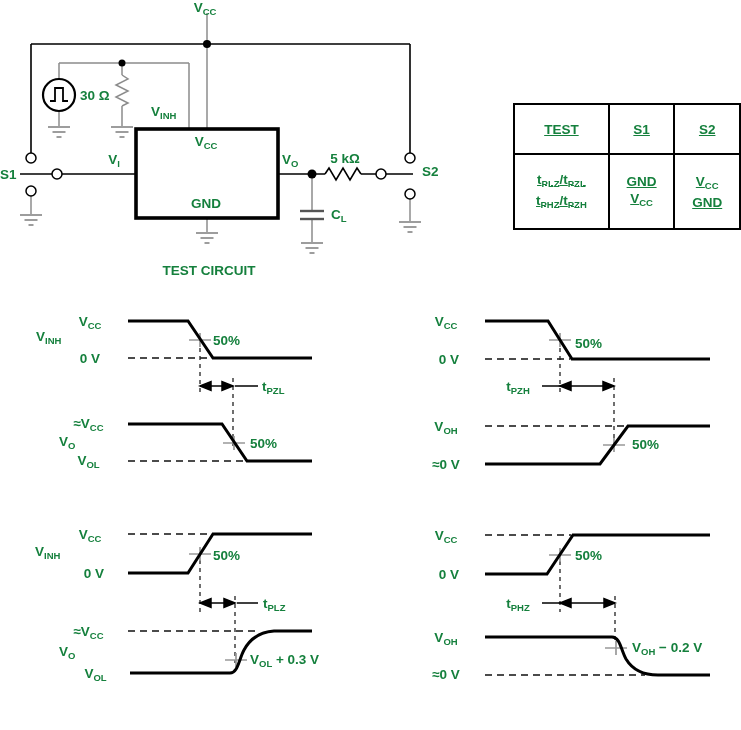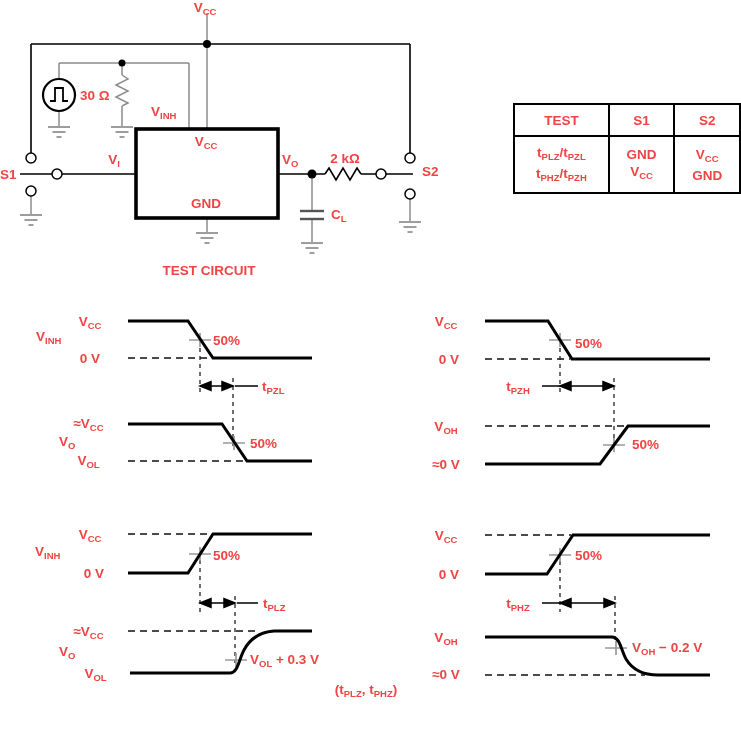--- a/index.html
+++ b/index.html
@@ -1,25 +1,25 @@
 <!DOCTYPE html>
 <html><head>
 <meta charset="utf-8">
 <style>
   html,body{margin:0;padding:0;background:#fff;}
   .page{position:relative;width:741px;height:730px;background:#fff;overflow:hidden;
-        font-family:"Liberation Sans",sans-serif;font-weight:bold;color:#ef4444;}
+        font-family:"Liberation Sans",sans-serif;font-weight:bold;color:#15803d;}
   svg.layer{position:absolute;left:0;top:0;}
   .lbl{position:absolute;font-size:13.5px;line-height:15px;white-space:nowrap;}
   .ra{text-align:center;}
   .ctr{text-align:center;}
   .sb{font-size:9.5px;vertical-align:-3px;}
   table.swtable{position:absolute;left:513px;top:103px;width:228px;border-collapse:collapse;
         font-size:13.5px;font-weight:bold;text-align:center;table-layout:fixed;}
-  table.swtable th, table.swtable td{border:2px solid #000;padding:5px;}
+  table.swtable th, table.swtable td{border:2px solid #000;padding:14px;text-decoration:underline;}
   table.swtable th{height:20px;font-size:13.5px;}
   table.swtable td{height:45px;line-height:17px;vertical-align:middle;}
   .c0{width:94px}.c1{width:65px}.c2{width:65px}
 </style>
 </head>
 <body>
 
 <div class="page">
 
   <svg class="layer" width="741" height="730" viewBox="0 0 741 730">
@@ -166,21 +166,21 @@
   </svg>
 
   <div class="lbl ctr" style="left:183px;top:0;width:44px"><span>V</span><span class="sb">CC</span></div>
   <div class="lbl" style="left:0;top:167px">S1</div>
   <div class="lbl" style="left:151px;top:104px"><span>V</span><span class="sb">INH</span></div>
   <div class="lbl" style="left:80px;top:88px">30 Ω</div>
   <div class="lbl ra" style="left:98px;top:152px;width:32px"><span>V</span><span class="sb">I</span></div>
   <div class="lbl ctr" style="left:183px;top:134px;width:46px"><span>V</span><span class="sb">CC</span></div>
   <div class="lbl ctr" style="left:183px;top:196px;width:46px">GND</div>
   <div class="lbl" style="left:282px;top:152px"><span>V</span><span class="sb">O</span></div>
-  <div class="lbl ctr" style="left:324px;top:151px;width:42px">2 kΩ</div>
+  <div class="lbl ctr" style="left:324px;top:151px;width:42px">5 kΩ</div>
   <div class="lbl" style="left:331px;top:207px"><span>C</span><span class="sb">L</span></div>
   <div class="lbl" style="left:422px;top:164px">S2</div>
   <div class="lbl ctr" style="left:149px;top:263px;width:120px">TEST CIRCUIT</div>
 
   <table class="swtable">
     <colgroup>
         <col class="c0">
         <col class="c1">
         <col class="c2">
       </colgroup>
@@ -237,15 +237,14 @@
   <div class="lbl" style="left:250px;top:652px"><span>V</span><span class="sb">OL</span><span> + 0.3 V</span></div>
 
   <div class="lbl ra" style="left:415px;top:528px;width:62px"><span>V</span><span class="sb">CC</span></div>
   <div class="lbl ra" style="left:418px;top:567px;width:62px">0 V</div>
   <div class="lbl" style="left:575px;top:548px">50%</div>
   <div class="lbl ra" style="left:496px;top:596px;width:44px"><span>t</span><span class="sb">PHZ</span></div>
   <div class="lbl ra" style="left:415px;top:630px;width:62px"><span>V</span><span class="sb">OH</span></div>
   <div class="lbl ra" style="left:415px;top:667px;width:62px">≈0 V</div>
   <div class="lbl" style="left:632px;top:640px"><span>V</span><span class="sb">OH</span><span> − 0.2 V</span></div>
 
-  <div class="lbl ctr" style="left:286px;top:682px;width:160px"><span>(t</span><span class="sb">PLZ</span><span>, t</span><span class="sb">PHZ</span><span>)</span></div>
 
 </div>
 
 </body></html>

